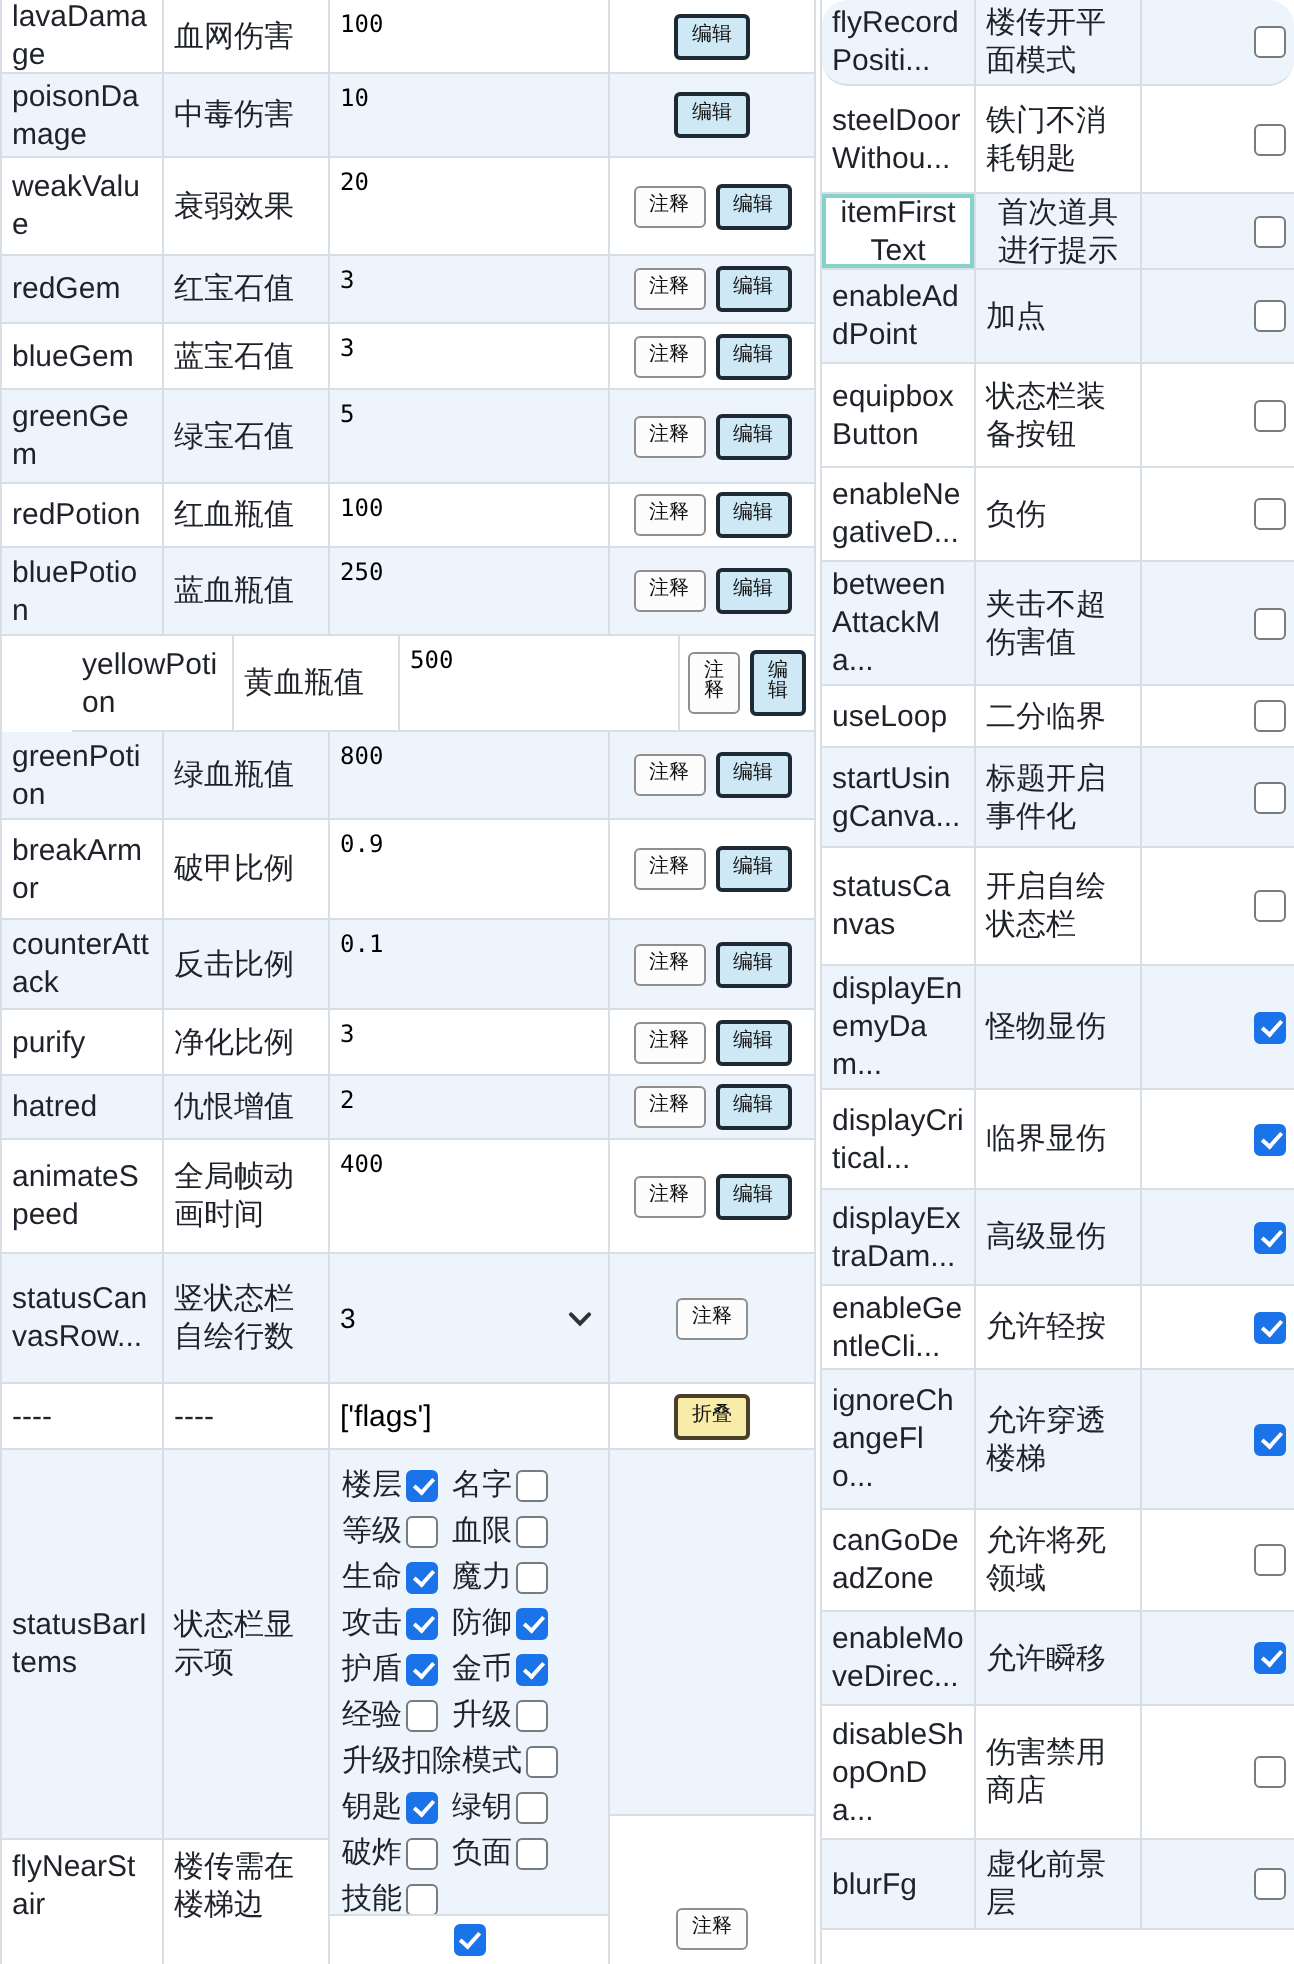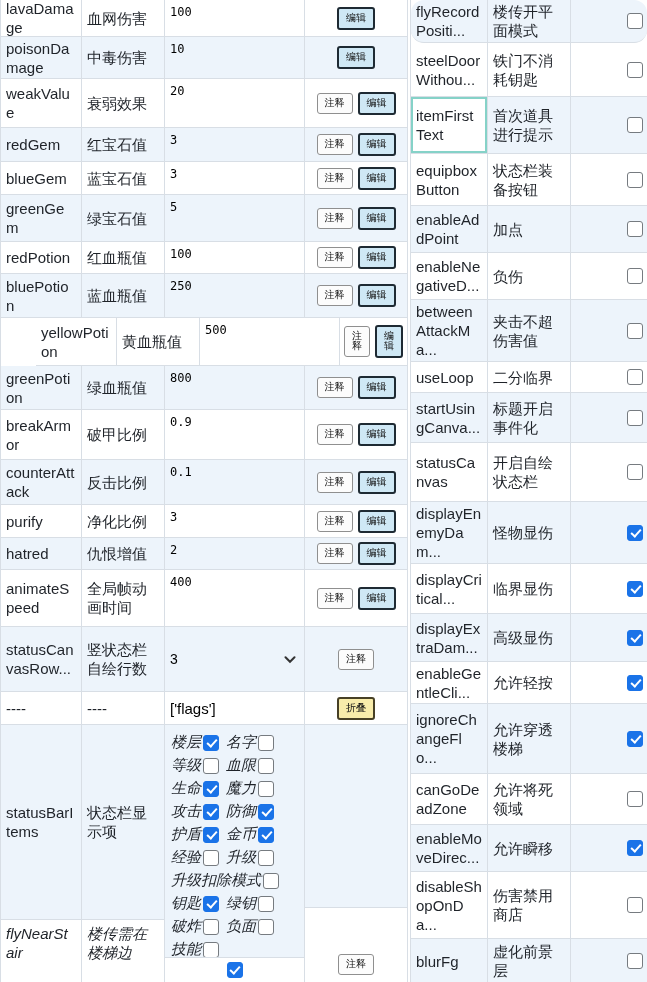--- a/index.html
+++ b/index.html
@@ -52,21 +52,21 @@
 
   
   .bottom { display:grid; grid-template-columns:81px 83px 140px 1fr; flex:1 1 auto; overflow:hidden; }
   .bcol  { border-right:1px solid var(--border); box-sizing:border-box;
            display:flex; flex-direction:column; overflow:hidden; }
   .bcol:last-child { border-right:none; }
   .bcell { box-sizing:border-box; border-bottom:1px solid var(--border);
            display:flex; align-items:center; padding:2px 5px; overflow:hidden; }
   .bcell.last { border-bottom:none; flex:1 1 auto; }
   .bcell.altbg { background:var(--row-alt-bg); }
-  .bcell.topalign { align-items:flex-start; padding-top:4px;font-style:italic; }
+  .bcell.topalign { align-items:flex-start; padding-top:4px; }
   .sbgrid { display:block; padding:2px 0 0 1px; }
   .sline { display:flex; align-items:center; height:23px; font-size:15px; }
   .sline .slabel { margin-right:2px; }
   .sline .pair2 { margin-left:7px; }
   .flycheck { justify-content:center; align-items:flex-start; padding-top:4px; }
   .notecell { justify-content:center; align-items:flex-start; padding-top:46px; }
 
   .chev { flex:0 0 auto; margin-right:3px; }
 </style>
 </head>
@@ -437,48 +437,48 @@
         <div class="c name">
           <span>steelDoorWithou...</span>
         </div>
         <div class="c desc">
           <span>铁门不消耗钥匙</span>
         </div>
         <div class="c cbcell">
           <span class="cb"></span>
         </div>
       </div>
-      <div class="rrow alt" style="height: 57px;">
+      <div class="rrow alt" style="height: 38px; text-align: center;">
         <div class="c name selected">
           <span>itemFirstText</span>
         </div>
         <div class="c desc">
           <span>首次道具进行提示</span>
         </div>
         <div class="c cbcell">
           <span class="cb"></span>
         </div>
       </div>
+      <div class="rrow alt" style="height: 47px;">
+        <div class="c name">
+          <span>enableAddPoint</span>
+        </div>
+        <div class="c desc">
+          <span>加点</span>
+        </div>
+        <div class="c cbcell">
+          <span class="cb"></span>
+        </div>
+      </div>
       <div class="rrow" style="height: 52px;">
         <div class="c name">
           <span>equipboxButton</span>
         </div>
         <div class="c desc">
           <span>状态栏装备按钮</span>
-        </div>
-        <div class="c cbcell">
-          <span class="cb"></span>
-        </div>
-      </div>
-      <div class="rrow alt" style="height: 47px;">
-        <div class="c name">
-          <span>enableAddPoint</span>
-        </div>
-        <div class="c desc">
-          <span>加点</span>
         </div>
         <div class="c cbcell">
           <span class="cb"></span>
         </div>
       </div>
       <div class="rrow" style="height: 47px;">
         <div class="c name">
           <span>enableNegativeD...</span>
         </div>
         <div class="c desc">

